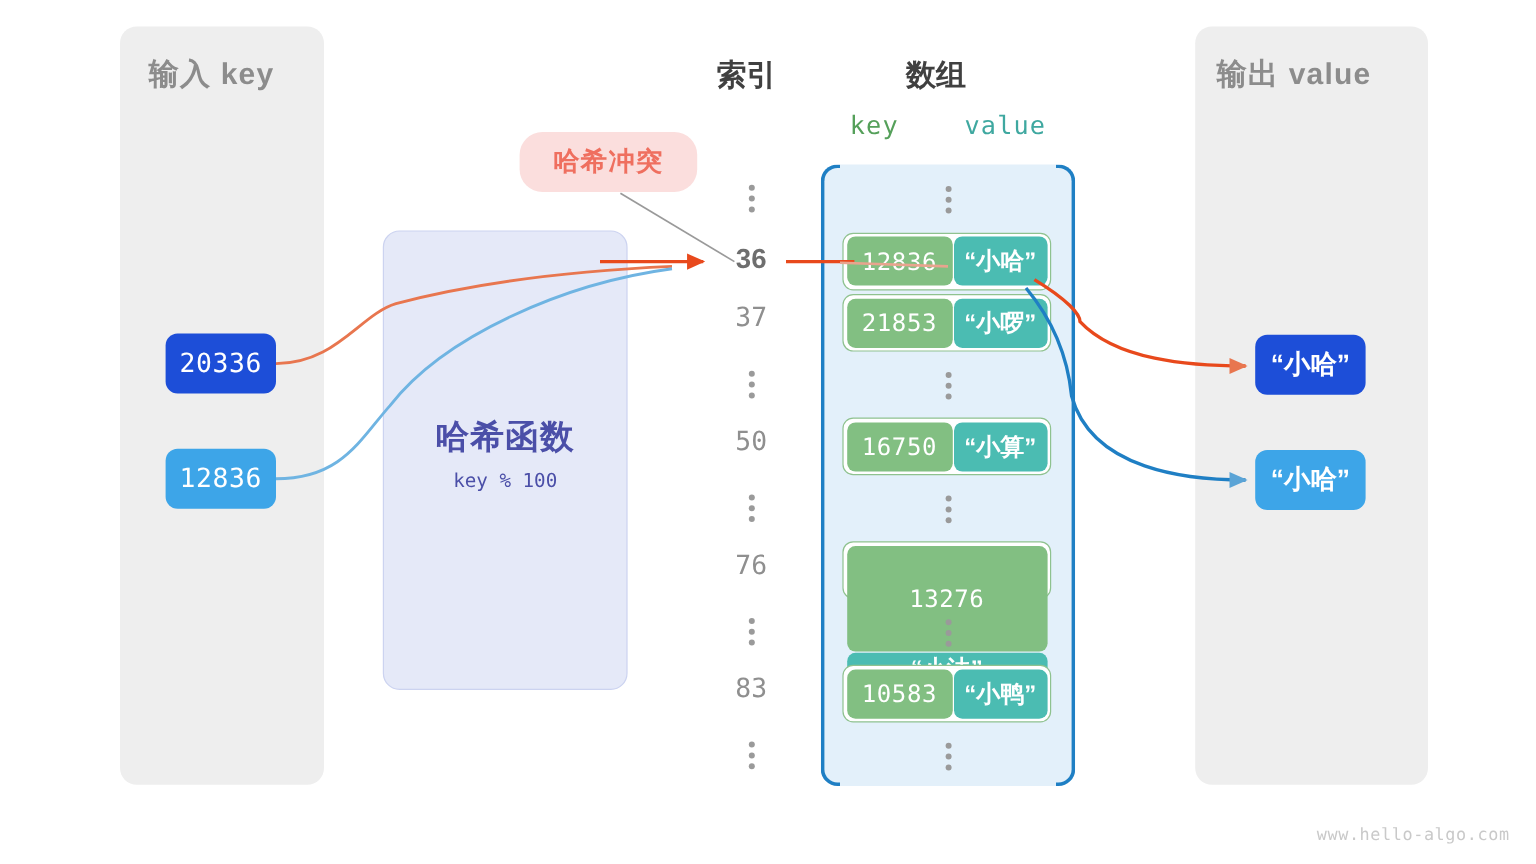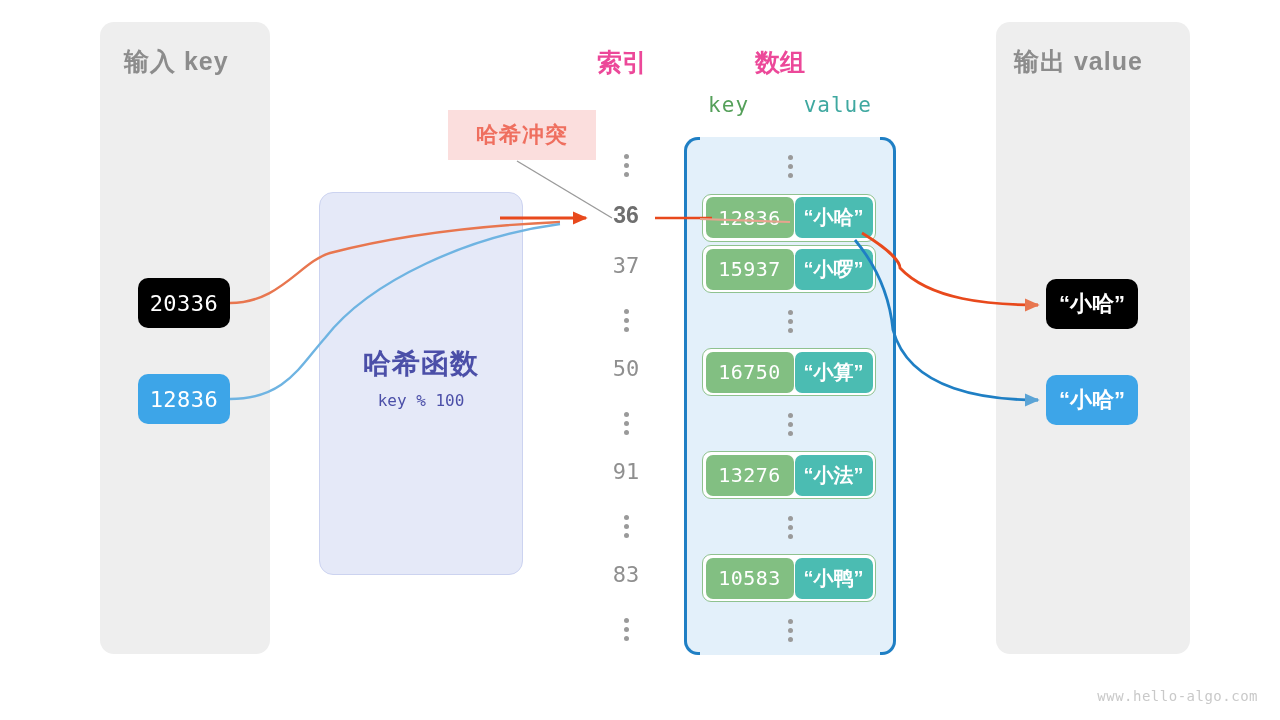--- a/index.html
+++ b/index.html
@@ -65,41 +65,41 @@
     top: 198px;
     text-align: center;
     font-size: 16px;
     color: #4b4fa8;
     font-family: "DejaVu Sans Mono", "Liberation Mono", monospace;
   }
 
   
   #collision-label {
     position: absolute;
-    left: 448px;
+    left: 433px;
     top: 110px;
     width: 148px;
     height: 50px;
     background: #fbdedd;
-    border-radius: 0;
+    border-radius: 19px;
     display: flex;
     align-items: center;
     justify-content: center;
     font-size: 22px;
     font-weight: bold;
     color: #ef6f5f;
     letter-spacing: 1px;
   }
 
   
   .col-heading {
     position: absolute;
     font-size: 25px;
     font-weight: bold;
-    color: #ec4899;
+    color: #404040;
     white-space: nowrap;
   }
   #heading-index { left: 597px; top: 46px; }
   #heading-array { left: 755px; top: 46px; }
 
   #kv-header {
     position: absolute;
     left: 684px;
     top: 93px;
     width: 212px;
@@ -240,21 +240,21 @@
     align-items: center;
     justify-content: center;
     color: #ffffff;
     font-size: 22px;
   }
   .pill.num {
     font-family: "DejaVu Sans Mono", "Liberation Mono", monospace;
     letter-spacing: 0.5px;
   }
   .pill.str { font-weight: bold; }
-  .pill.orange { background: #000000; }
+  .pill.orange { background: #1d4ed8; }
   .pill.blue   { background: #3da5e8; }
 
   #in-0  { left: 138px;  top: 278px; width: 92px; height: 50px; }
   #in-1  { left: 138px;  top: 374px; width: 92px; height: 50px; }
   #out-0 { left: 1046px; top: 279px; width: 92px; height: 50px; }
   #out-1 { left: 1046px; top: 375px; width: 92px; height: 50px; }
 
   
   #wires {
     position: absolute;
@@ -314,21 +314,21 @@
         <i></i>
         <i></i>
         <i></i>
       </div>
       <div class="idx-cell" style="top: 220px;">50</div>
       <div class="vdots" style="top: 275.5px;">
         <i></i>
         <i></i>
         <i></i>
       </div>
-      <div class="idx-cell" style="top: 323px;">91</div>
+      <div class="idx-cell" style="top: 323px;">76</div>
       <div class="vdots" style="top: 378.5px;">
         <i></i>
         <i></i>
         <i></i>
       </div>
       <div class="idx-cell" style="top: 426px;">83</div>
       <div class="vdots" style="top: 481.5px;">
         <i></i>
         <i></i>
         <i></i>
@@ -341,38 +341,38 @@
   <div class="row-dots" style="top: 18px;">
         <i></i>
         <i></i>
         <i></i>
       </div>
       <div class="bucket" style="top: 56.5px;">
         <div class="cell-key">12836</div>
         <div class="cell-val">“小哈”</div>
       </div>
       <div class="bucket" style="top: 108px;">
-        <div class="cell-key">15937</div>
+        <div class="cell-key">21853</div>
         <div class="cell-val">“小啰”</div>
       </div>
       <div class="row-dots" style="top: 172.5px;">
         <i></i>
         <i></i>
         <i></i>
       </div>
       <div class="bucket" style="top: 211px;">
         <div class="cell-key">16750</div>
         <div class="cell-val">“小算”</div>
       </div>
       <div class="row-dots" style="top: 275.5px;">
         <i></i>
         <i></i>
         <i></i>
       </div>
-      <div class="bucket" style="top: 314px;">
+      <div class="bucket" style="top: 314px; flex-direction: column;">
         <div class="cell-key">13276</div>
         <div class="cell-val">“小法”</div>
       </div>
       <div class="row-dots" style="top: 378.5px;">
         <i></i>
         <i></i>
         <i></i>
       </div>
       <div class="bucket" style="top: 417px;">
         <div class="cell-key">10583</div>

